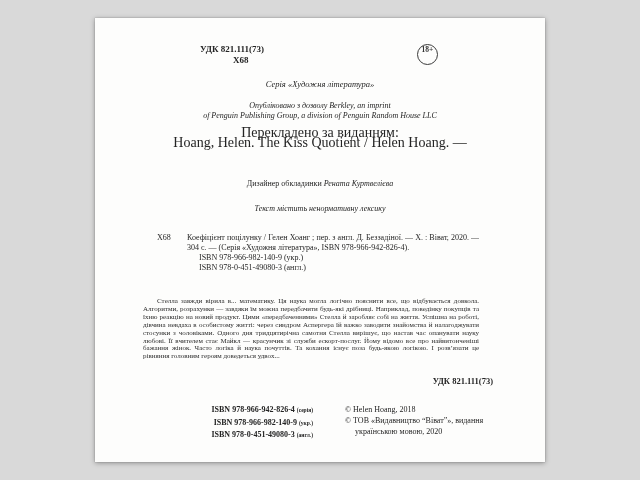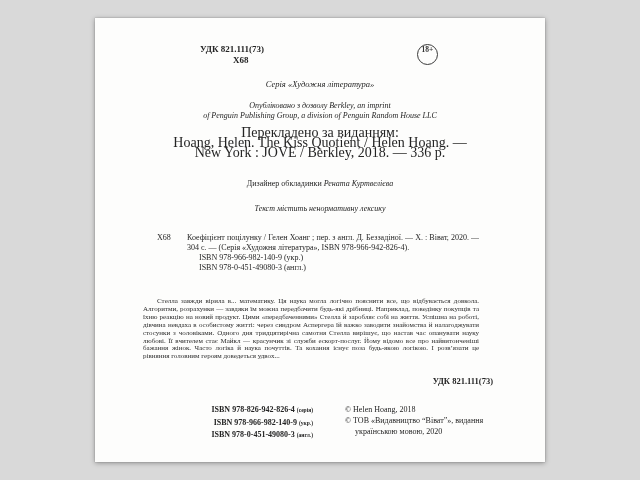--- a/index.html
+++ b/index.html
@@ -78,21 +78,20 @@
     <div class="abs center license-block">
       <div>Опубліковано з дозволу Berkley, an imprint</div>
       <div>of Penguin Publishing Group, a division of Penguin Random House LLC</div>
     </div>
 
     <div class="abs center series-line">Серія «Художня література»</div>
 
     <div class="abs center translated-block">
       <div>Перекладено за виданням:</div>
       <div>Hoang, Helen. The Kiss Quotient / Helen Hoang. —</div>
-      <div>New York : JOVE / Berkley, 2018. — 336 p.</div>
     </div>
 
 
     <div class="abs center designer-line">
       <span>Дизайнер обкладинки </span><span class="name-italic">Рената Куртвелієва</span>
     </div>
 
     <div class="abs center notice-line">Текст містить ненормативну лексику</div>
 
     <div class="abs catalog">
@@ -104,21 +103,21 @@
         <div>ISBN 978-966-982-140-9 (укр.)</div>
         <div>ISBN 978-0-451-49080-3 (англ.)</div>
       </div>
     </div>
 
     <div class="abs annotation">Стелла завжди вірила в... математику. Ця наука могла логічно пояснити все, що відбувається довкола. Алгоритми, розрахунки — завдяки їм можна передбачити будь-які дрібниці. Наприклад, поведінку покупців та їхню реакцію на новий продукт. Цими «передбаченнями» Стелла й заробляє собі на життя. Успішна на роботі, дівчина невдаха в особистому житті: через синдром Аспергера їй важко заводити знайомства й налагоджувати стосунки з чоловіками. Одного дня тридцятирічна самотня Стелла вирішує, що настав час опанувати науку любові. Її вчителем стає Майкл — красунчик зі служби ескорт-послуг. Йому відомо все про найвитонченіші бажання жінок. Часто логіка й наука почуттів. Та кохання існує поза будь-якою логікою. І розв’язати це рівняння головним героям доведеться удвох...</div>
 
     <div class="abs udk-footer">УДК 821.111(73)</div>
 
     <div class="abs footer-isbns">
-      <div><span>ISBN 978-826-942-826-4 </span><span class="isbn-label">(серія)</span></div>
+      <div><span>ISBN 978-966-942-826-4 </span><span class="isbn-label">(серія)</span></div>
       <div><span>ISBN 978-966-982-140-9 </span><span class="isbn-label">(укр.)</span></div>
       <div><span>ISBN 978-0-451-49080-3 </span><span class="isbn-label">(англ.)</span></div>
     </div>
 
     <div class="abs footer-copy">
       <div class="copy-line">© Helen Hoang, 2018</div>
       <div class="copy-line">© ТОВ «Видавництво “Віват”», видання українською мовою, 2020</div>
     </div>
 
   </div>

